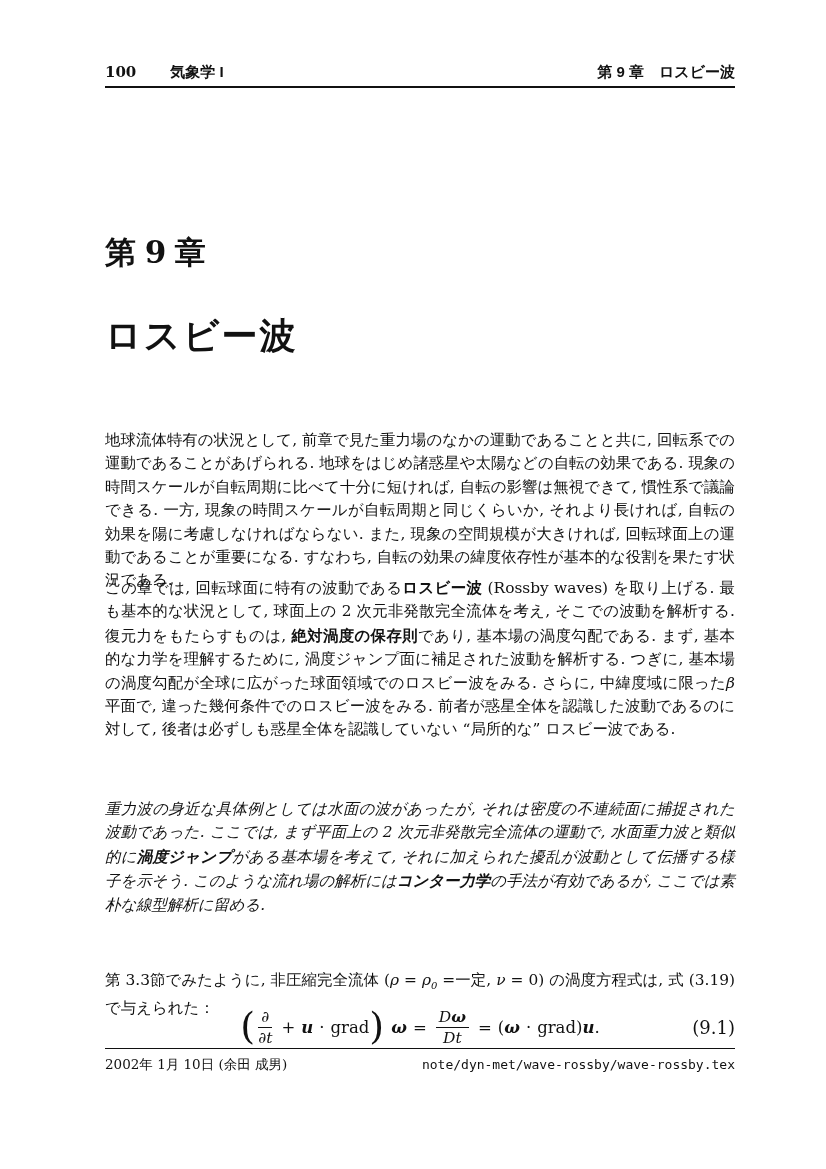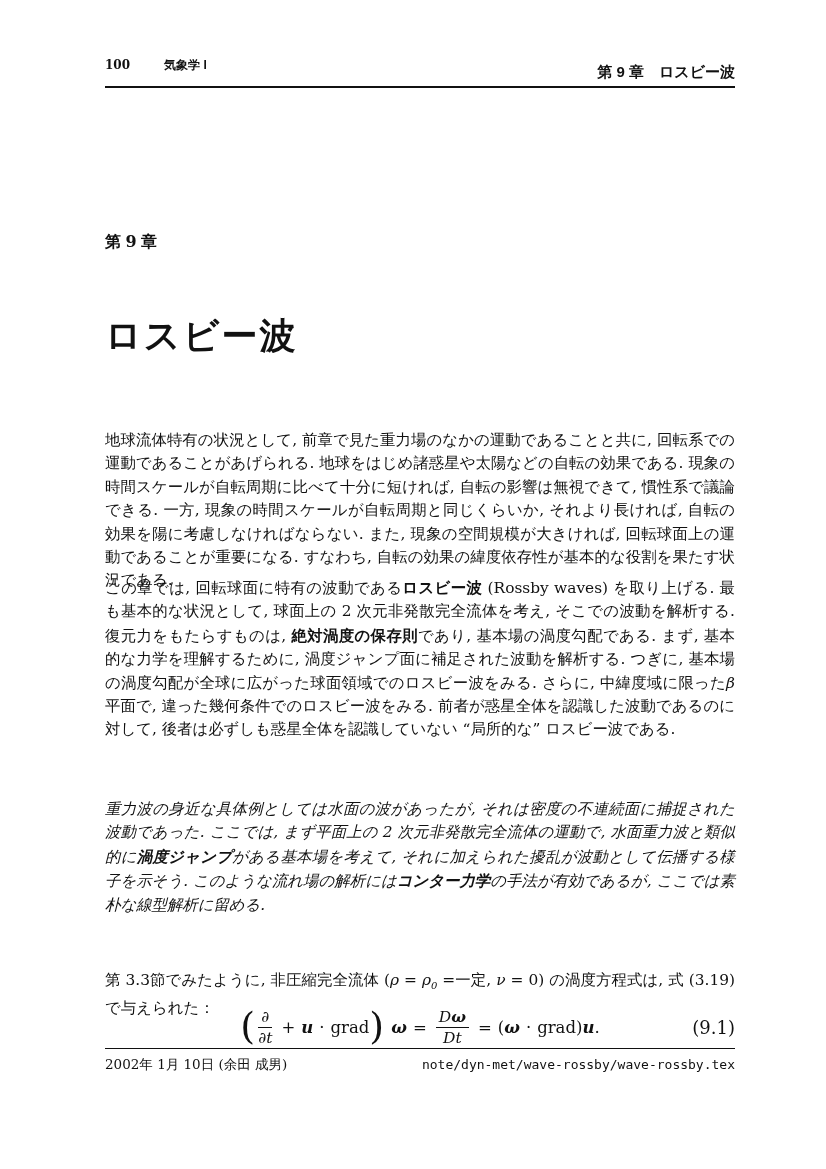--- a/index.html
+++ b/index.html
@@ -4,30 +4,30 @@
 <style>
   html,body { margin:0; padding:0; background:#ffffff; }
   .page {
     position:relative; width:826px; height:1169px; background:#ffffff;
     font-family:"DejaVu Serif","Liberation Serif",serif;
     color:#111111; overflow:hidden;
   }
   .abs { position:absolute; }
 
   
-  .hdr { top:55px; font-size:12px; font-weight:bold; line-height:20px; }
+  .hdr { top:62px; font-size:15px; font-weight:bold; line-height:20px; }
   .hdr-left { left:105px; }
   .hdr-left .pgnum { margin-right:34px; font-family:"DejaVu Serif",serif; }
   .hdr-left .course, .hdr-right { font-family:"Liberation Sans",sans-serif; }
   .hdr-right { right:91px; top:62px; font-size:15px; font-weight:bold; line-height:20px; }
   .rule { left:105px; width:630px; height:2px; background:#111; }
   .hdr-rule { top:86px; }
 
   
-  .chapnum { left:105px; top:232px; font-size:16px; font-weight:bold;
+  .chapnum { left:105px; top:232px; font-size:31px; font-weight:bold;
              font-family:"Liberation Sans",sans-serif; }
   .chapnum .sernum { font-family:"DejaVu Serif",serif; }
   .chaptitle { left:105px; top:312px; font-size:36px; font-weight:bold;
                font-family:"Liberation Sans",sans-serif; letter-spacing:2px; }
 
   
   .para { left:105px; width:630px; font-size:15.4px; line-height:23.4px;
           text-align:justify; }
   .p1 { top:429px; }
   .p2 { top:576px; }

